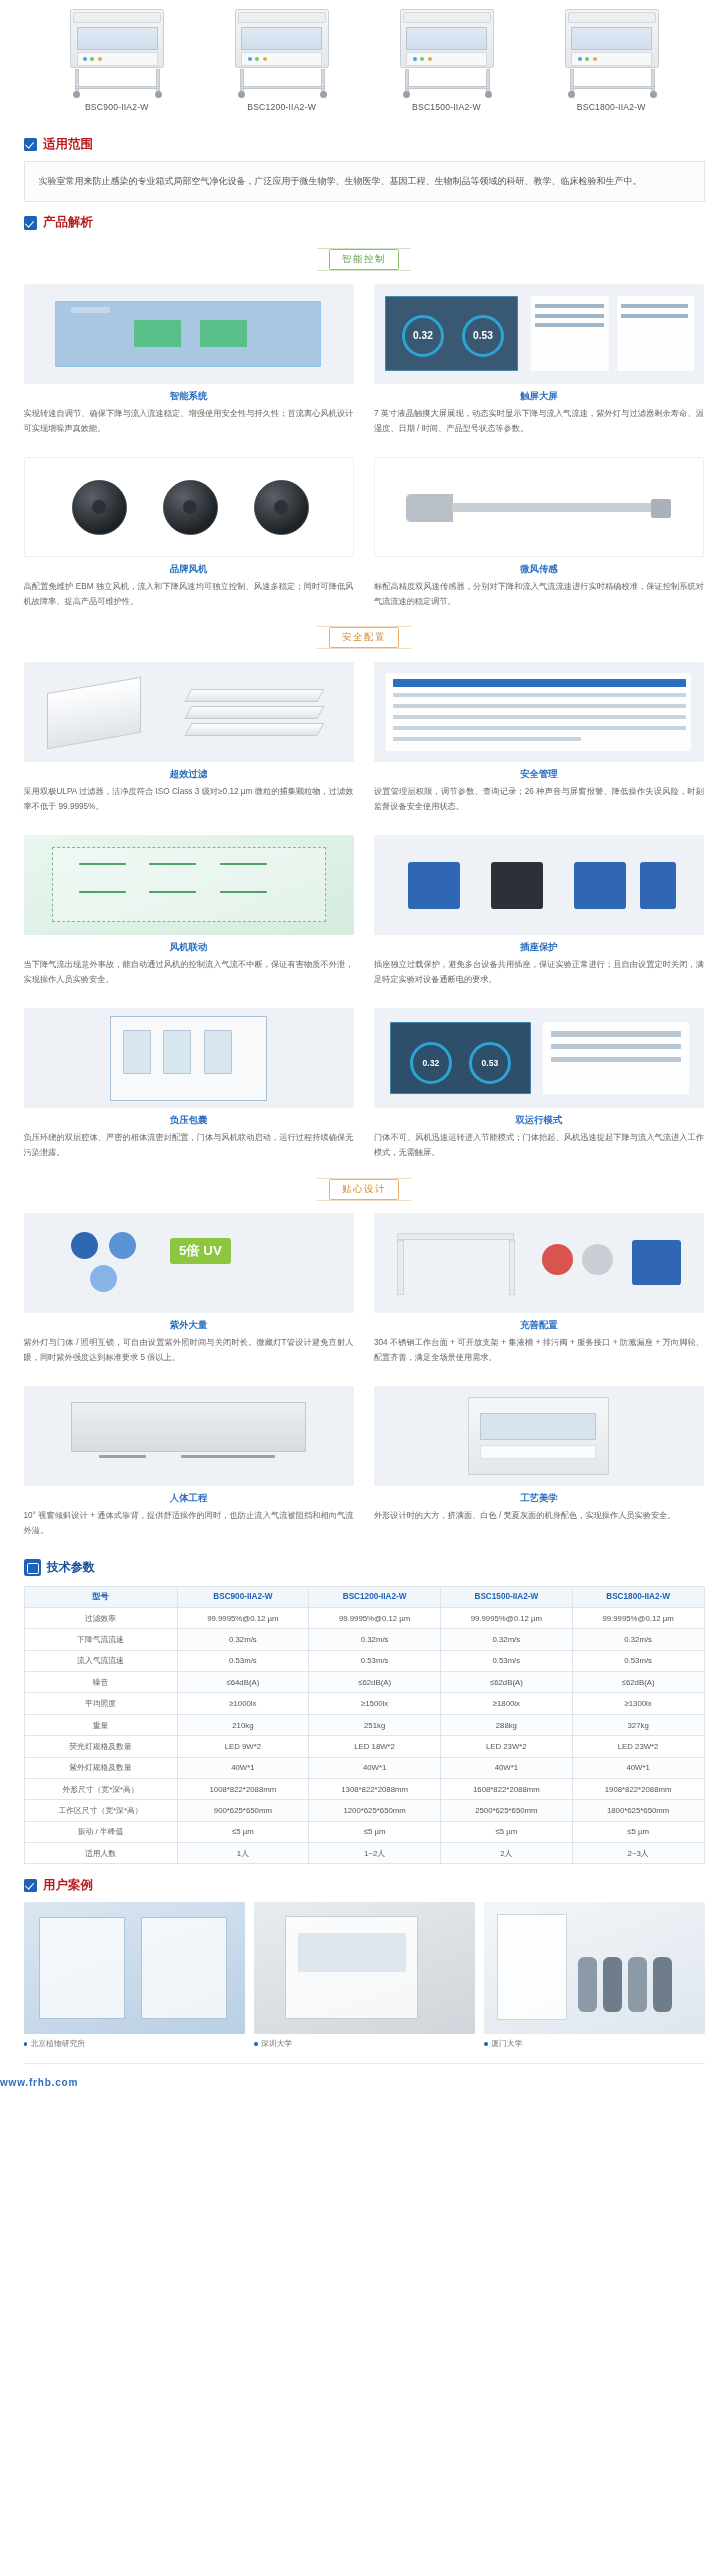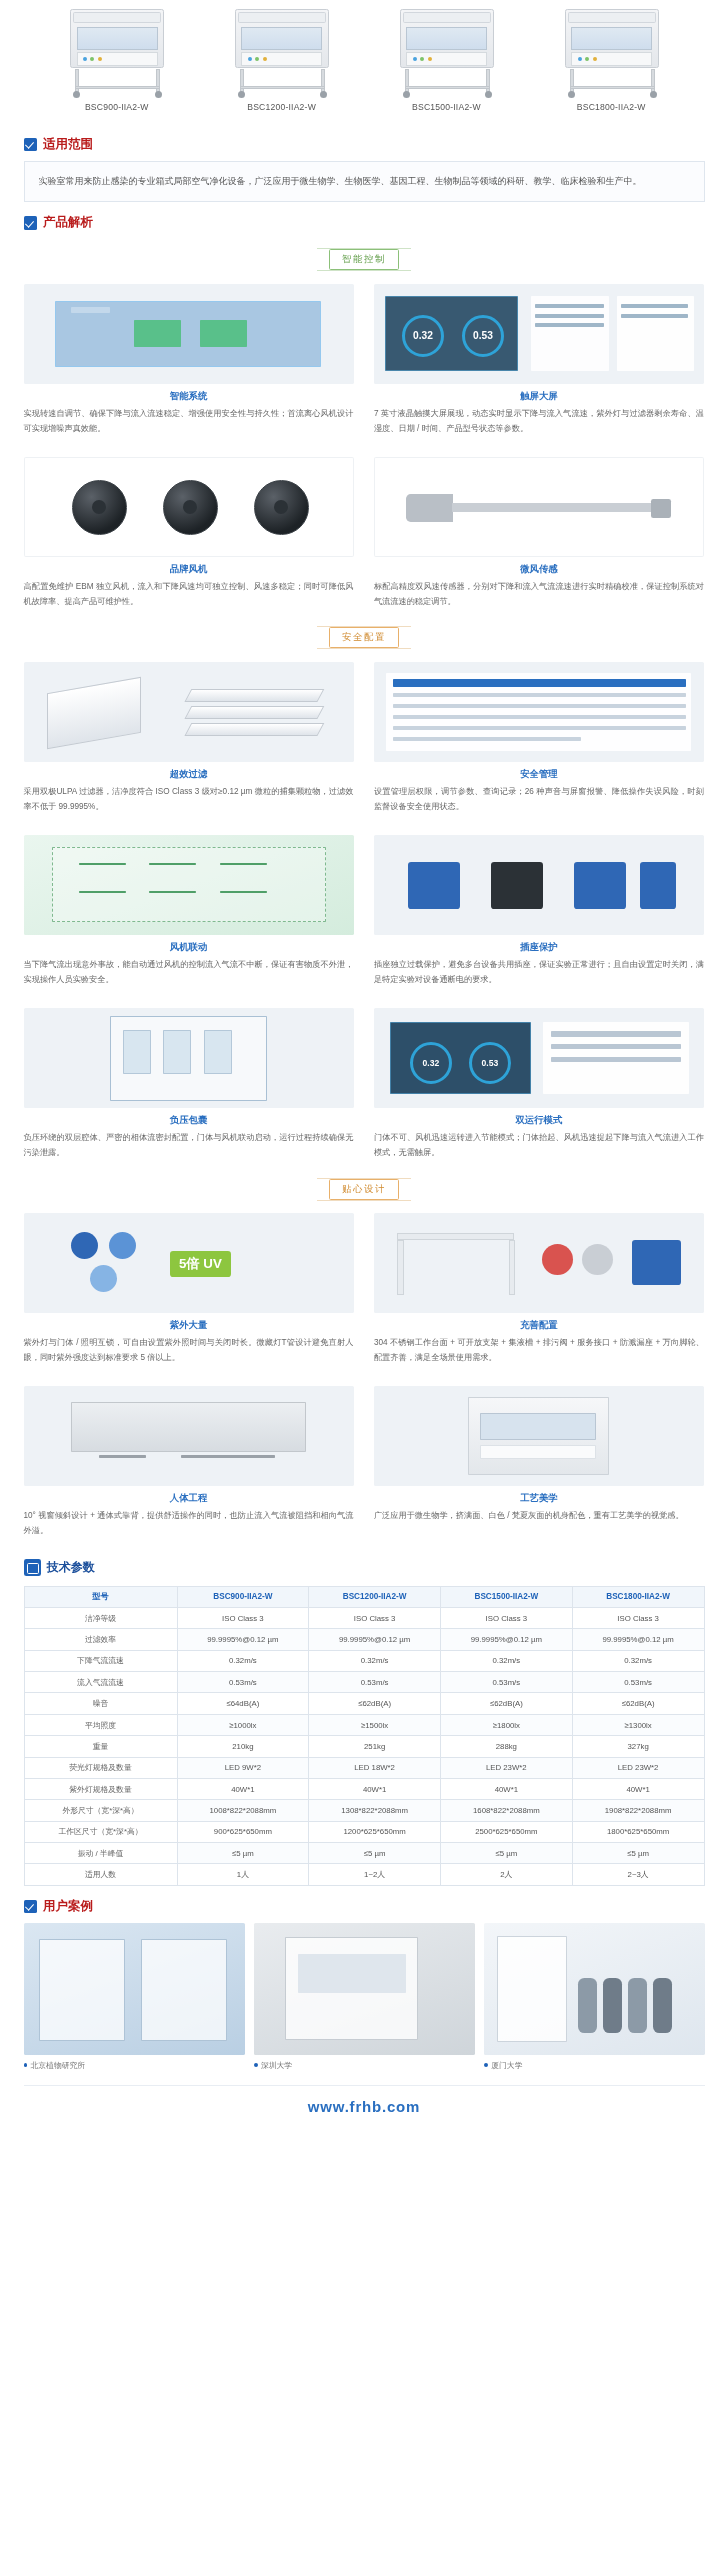--- a/index.html
+++ b/index.html
@@ -177,21 +177,21 @@
   .cases { display: flex; gap: 9.4px; margin-top: 7.8px; }
   .case { width: 239px; text-align: right; }
   .case .img {
     width: 221px; height: 132px; border-radius: 1.6px;
     position: relative; overflow: hidden;
   }
   .case .cap { font-size: 7.8px; color: #777; margin-top: 4.7px; display: flex; align-items: center; gap: 3.1px;}
   .case .cap .bullet { width: 3.9px; height: 3.9px; background: #1e62b8; border-radius: 50%; display:inline-block;}
 
   .footer-url {
-    text-align: center; font-size: 15px; color: #2a6fc0; font-weight: bold;
+    font-size: 10px; color: #2a6fc0; font-weight: bold;
     letter-spacing: 0.8px; padding: 12.5px 0 14px 0;
   }
   .divider { height: 0.8px; background: #e8edf3; margin: 14px 0 0 0; }
 </style>
 </head>
 <body>
 
 <div class="page">
 
   <div class="hero">
@@ -423,21 +423,21 @@
       <span class="pill orange">贴心设计</span>
       <span class="pill-line orange"></span>
     </div>
     <div class="grid2">
 
       <div class="cell">
         <div class="imgbox ph-blue">
           <div class="mock-bar" style="left:47px;top:19px;width:27px;height:27px;border-radius:50%;background:#2f67b5;"></div>
           <div class="mock-bar" style="left:85px;top:19px;width:27px;height:27px;border-radius:50%;background:#5b93d6;"></div>
           <div class="mock-bar" style="left:66px;top:52px;width:27px;height:27px;border-radius:50%;background:#86b4e4;"></div>
-          <div class="uvbadge" style="left:146px;top:38px;">5倍 UV</div>
+          <div class="uvbadge" style="left:146px;top:25px;">5倍 UV</div>
         </div>
         <div class="cap">紫外大量</div>
         <div class="desc">紫外灯与门体 / 照明互锁，可自由设置紫外照时间与关闭时长。微藏灯T管设计避免直射人眼，同时紫外强度达到标准要求 5 倍以上。</div>
       </div>
 
       <div class="cell">
         <div class="imgbox ph-white">
           <div class="cart-leg" style="left:23.5px;top:20.4px;width:117px;height:6.3px;"></div>
           <div class="cart-leg" style="left:23.5px;top:27px;width:6.3px;height:55px;"></div>
           <div class="cart-leg" style="left:135px;top:27px;width:6.3px;height:55px;"></div>
@@ -459,21 +459,21 @@
         <div class="desc">10° 视窗倾斜设计 + 通体式靠背，提供舒适操作的同时，也防止流入气流被阻挡和相向气流外溢。</div>
       </div>
 
       <div class="cell">
         <div class="imgbox ph-white">
           <div class="mock-bar" style="left:94px;top:11px;width:141px;height:78px;background:linear-gradient(180deg,#f6f7f9,#e3e7eb);border:0.8px solid #cdd3d9;"></div>
           <div class="mock-bar" style="left:106px;top:27px;width:116px;height:27px;background:#d7e3ee;border:0.8px solid #b9c6d3;"></div>
           <div class="mock-bar" style="left:106px;top:59px;width:116px;height:14px;background:#fafbfc;border:0.8px solid #dde2e7;"></div>
         </div>
         <div class="cap">工艺美学</div>
-        <div class="desc">广泛应用于微生物学，挤满面、白色 / 梵夏灰面的机身配色，重有工艺美学的视觉感。</div>
+        <div class="desc">外形设计时的大方，挤满面、白色 / 梵夏灰面的机身配色，实现操作人员实验安全。</div>
       </div>
     </div>
   </div>
 
   <div class="sec">
     <div class="tech-head">
       <span class="ico"></span>
       <span class="t">技术参数</span>
     </div>
     <table class="spec">
@@ -481,27 +481,20 @@
         <tr>
           <th>型号</th>
           <th>BSC900-IIA2-W</th>
           <th>BSC1200-IIA2-W</th>
           <th>BSC1500-IIA2-W</th>
           <th>BSC1800-IIA2-W</th>
         </tr>
       </thead>
       <tbody>
         <tr>
-            <td>洁净等级</td>
-            <td>ISO Class 3</td>
-            <td>ISO Class 3</td>
-            <td>ISO Class 3</td>
-            <td>ISO Class 3</td>
-          </tr>
-        <tr>
             <td>过滤效率</td>
             <td>99.9995%@0.12 µm</td>
             <td>99.9995%@0.12 µm</td>
             <td>99.9995%@0.12 µm</td>
             <td>99.9995%@0.12 µm</td>
           </tr>
         <tr>
             <td>下降气流流速</td>
             <td>0.32m/s</td>
             <td>0.32m/s</td>

